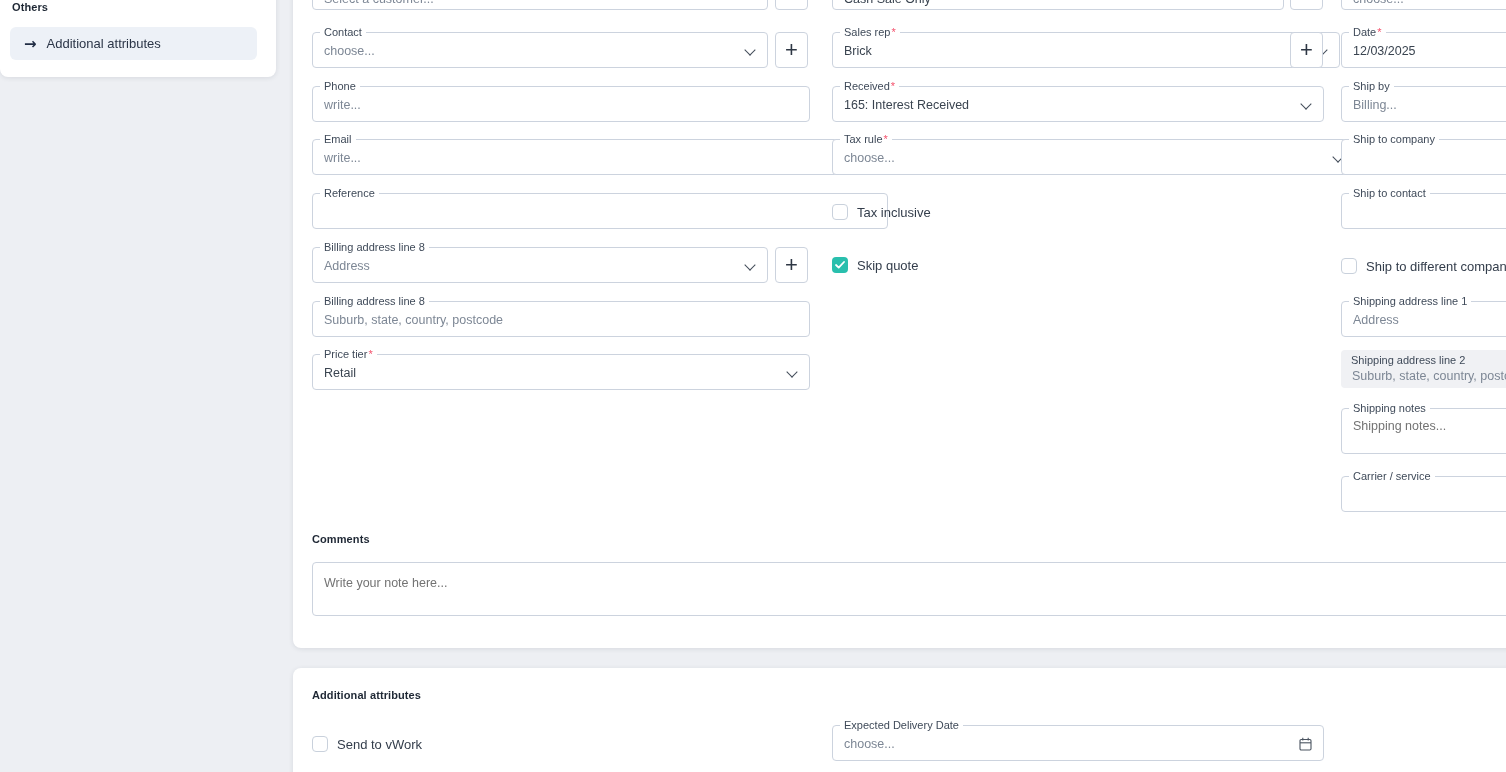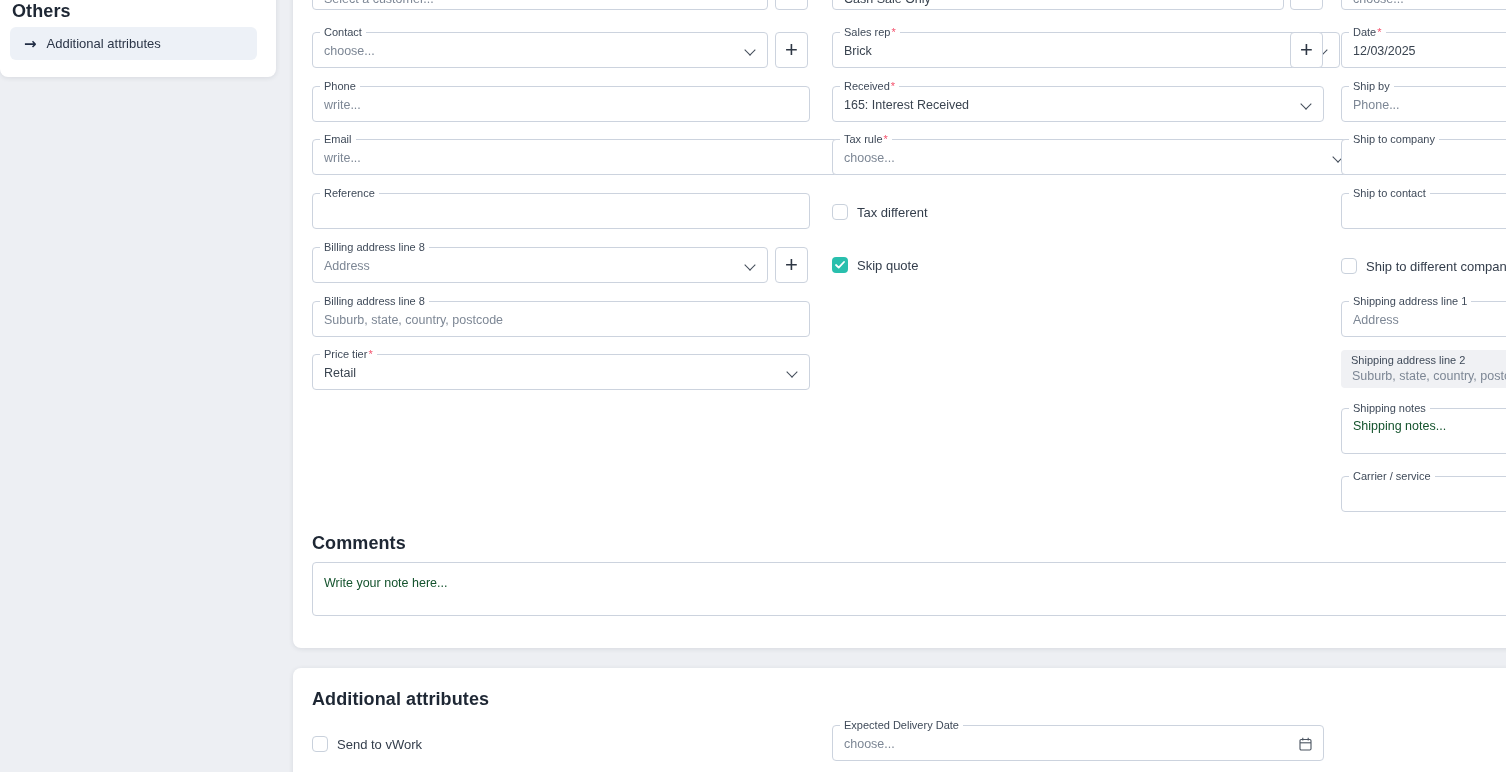--- a/index.html
+++ b/index.html
@@ -3,29 +3,29 @@
 <meta charset="utf-8">
 <style>
   html,body{margin:0;padding:0}
   body{
     position:relative;width:1506px;height:772px;overflow:hidden;
     background:#edeff3;
     font-family:"Liberation Sans","DejaVu Sans",sans-serif;
     -webkit-font-smoothing:antialiased;
   }
   .card{position:absolute;background:#fff;border-radius:8px;box-shadow:0 1px 5px rgba(25,39,62,.10)}
-  .h2{position:absolute;font-size:18px;font-weight:bold;color:#1e2734;letter-spacing:.1px}
+  .h2{position:absolute;font-size:11px;font-weight:bold;color:#1e2734;letter-spacing:.1px}
   .field{position:absolute;background:#fff;border:1px solid #ccd3de;border-radius:4px;height:36px;box-sizing:border-box}
   .field.gray{background:#f0f1f4;border:none}
   .flabel{position:absolute;top:-7px;left:7px;background:#fff;padding:0 4px;font-size:11px;line-height:13px;color:#3f4a59;white-space:nowrap}
   .flabel-in{position:absolute;top:4px;left:10px;font-size:11px;color:#3f4a59;white-space:nowrap}
   .star{color:#f4516c;margin-left:1px}
   .fval{position:absolute;left:11px;top:11px;font-size:12.5px;color:#3a4450;white-space:nowrap}
   .ph{color:#7d8795}
-  .phl{color:#14532d}
+  .phl{color:#737373}
   .chev{position:absolute;right:13px;top:13px;width:7px;height:7px;
     border-right:1.6px solid #434c59;border-bottom:1.6px solid #434c59;transform:rotate(45deg)}
   .plusbtn{position:absolute;width:33px;height:36px;background:#fff;border:1px solid #ccd3de;border-radius:4px;
     box-sizing:border-box;display:flex;align-items:center;justify-content:center;
     font-size:22px;font-weight:300;color:#2e3744;line-height:1}
   .cb{position:absolute;width:16px;height:16px;border:1.5px solid #c9d1dc;border-radius:4px;background:#fff;box-sizing:border-box}
   .cb.checked{background:#29bfad;border:none}
   .cb.checked svg{position:absolute;left:3px;top:4px}
   .cb-label{position:absolute;font-size:13px;color:#333d4b;white-space:nowrap}
   .sidebar-item{position:absolute;left:10px;top:27px;width:247px;height:33px;background:#edf1f7;border-radius:6px;
@@ -82,41 +82,41 @@
   <span class="flabel"><span>Phone</span></span>
   <span class="fval ph">write...</span>
 </div>
 <div class="field" style="left:832px;top:86px;width:492px">
   <span class="flabel"><span>Received</span><span class="star">*</span></span>
   <span class="fval">165: Interest Received</span>
   <span class="chev"></span>
 </div>
 <div class="field" style="left:1341px;top:86px;width:200px">
   <span class="flabel"><span>Ship by</span></span>
-  <span class="fval ph">Phone...</span>
+  <span class="fval ph">Billing...</span>
 </div>
 
 <div class="field" style="left:312px;top:139px;width:580px">
   <span class="flabel"><span>Email</span></span>
   <span class="fval ph">write...</span>
 </div>
 <div class="field" style="left:832px;top:139px;width:524px">
   <span class="flabel"><span>Tax rule</span><span class="star">*</span></span>
   <span class="fval ph">choose...</span>
   <span class="chev"></span>
 </div>
 <div class="field" style="left:1341px;top:139px;width:200px">
   <span class="flabel"><span>Ship to company</span></span>
 </div>
 
-<div class="field" style="left:312px;top:193px;width:498px">
+<div class="field" style="left:312px;top:193px;width:576px">
   <span class="flabel"><span>Reference</span></span>
 </div>
 <div class="cb" style="left:832px;top:204px"></div>
-<span class="cb-label" style="left:857px;top:205px">Tax different</span>
+<span class="cb-label" style="left:857px;top:205px">Tax inclusive</span>
 <div class="field" style="left:1341px;top:193px;width:200px">
   <span class="flabel"><span>Ship to contact</span></span>
 </div>
 
 <div class="field" style="left:312px;top:247px;width:456px">
   <span class="flabel"><span>Billing address line 8</span></span>
   <span class="fval ph">Address</span>
   <span class="chev"></span>
 </div>
 <div class="plusbtn" style="left:775px;top:247px">+</div>

